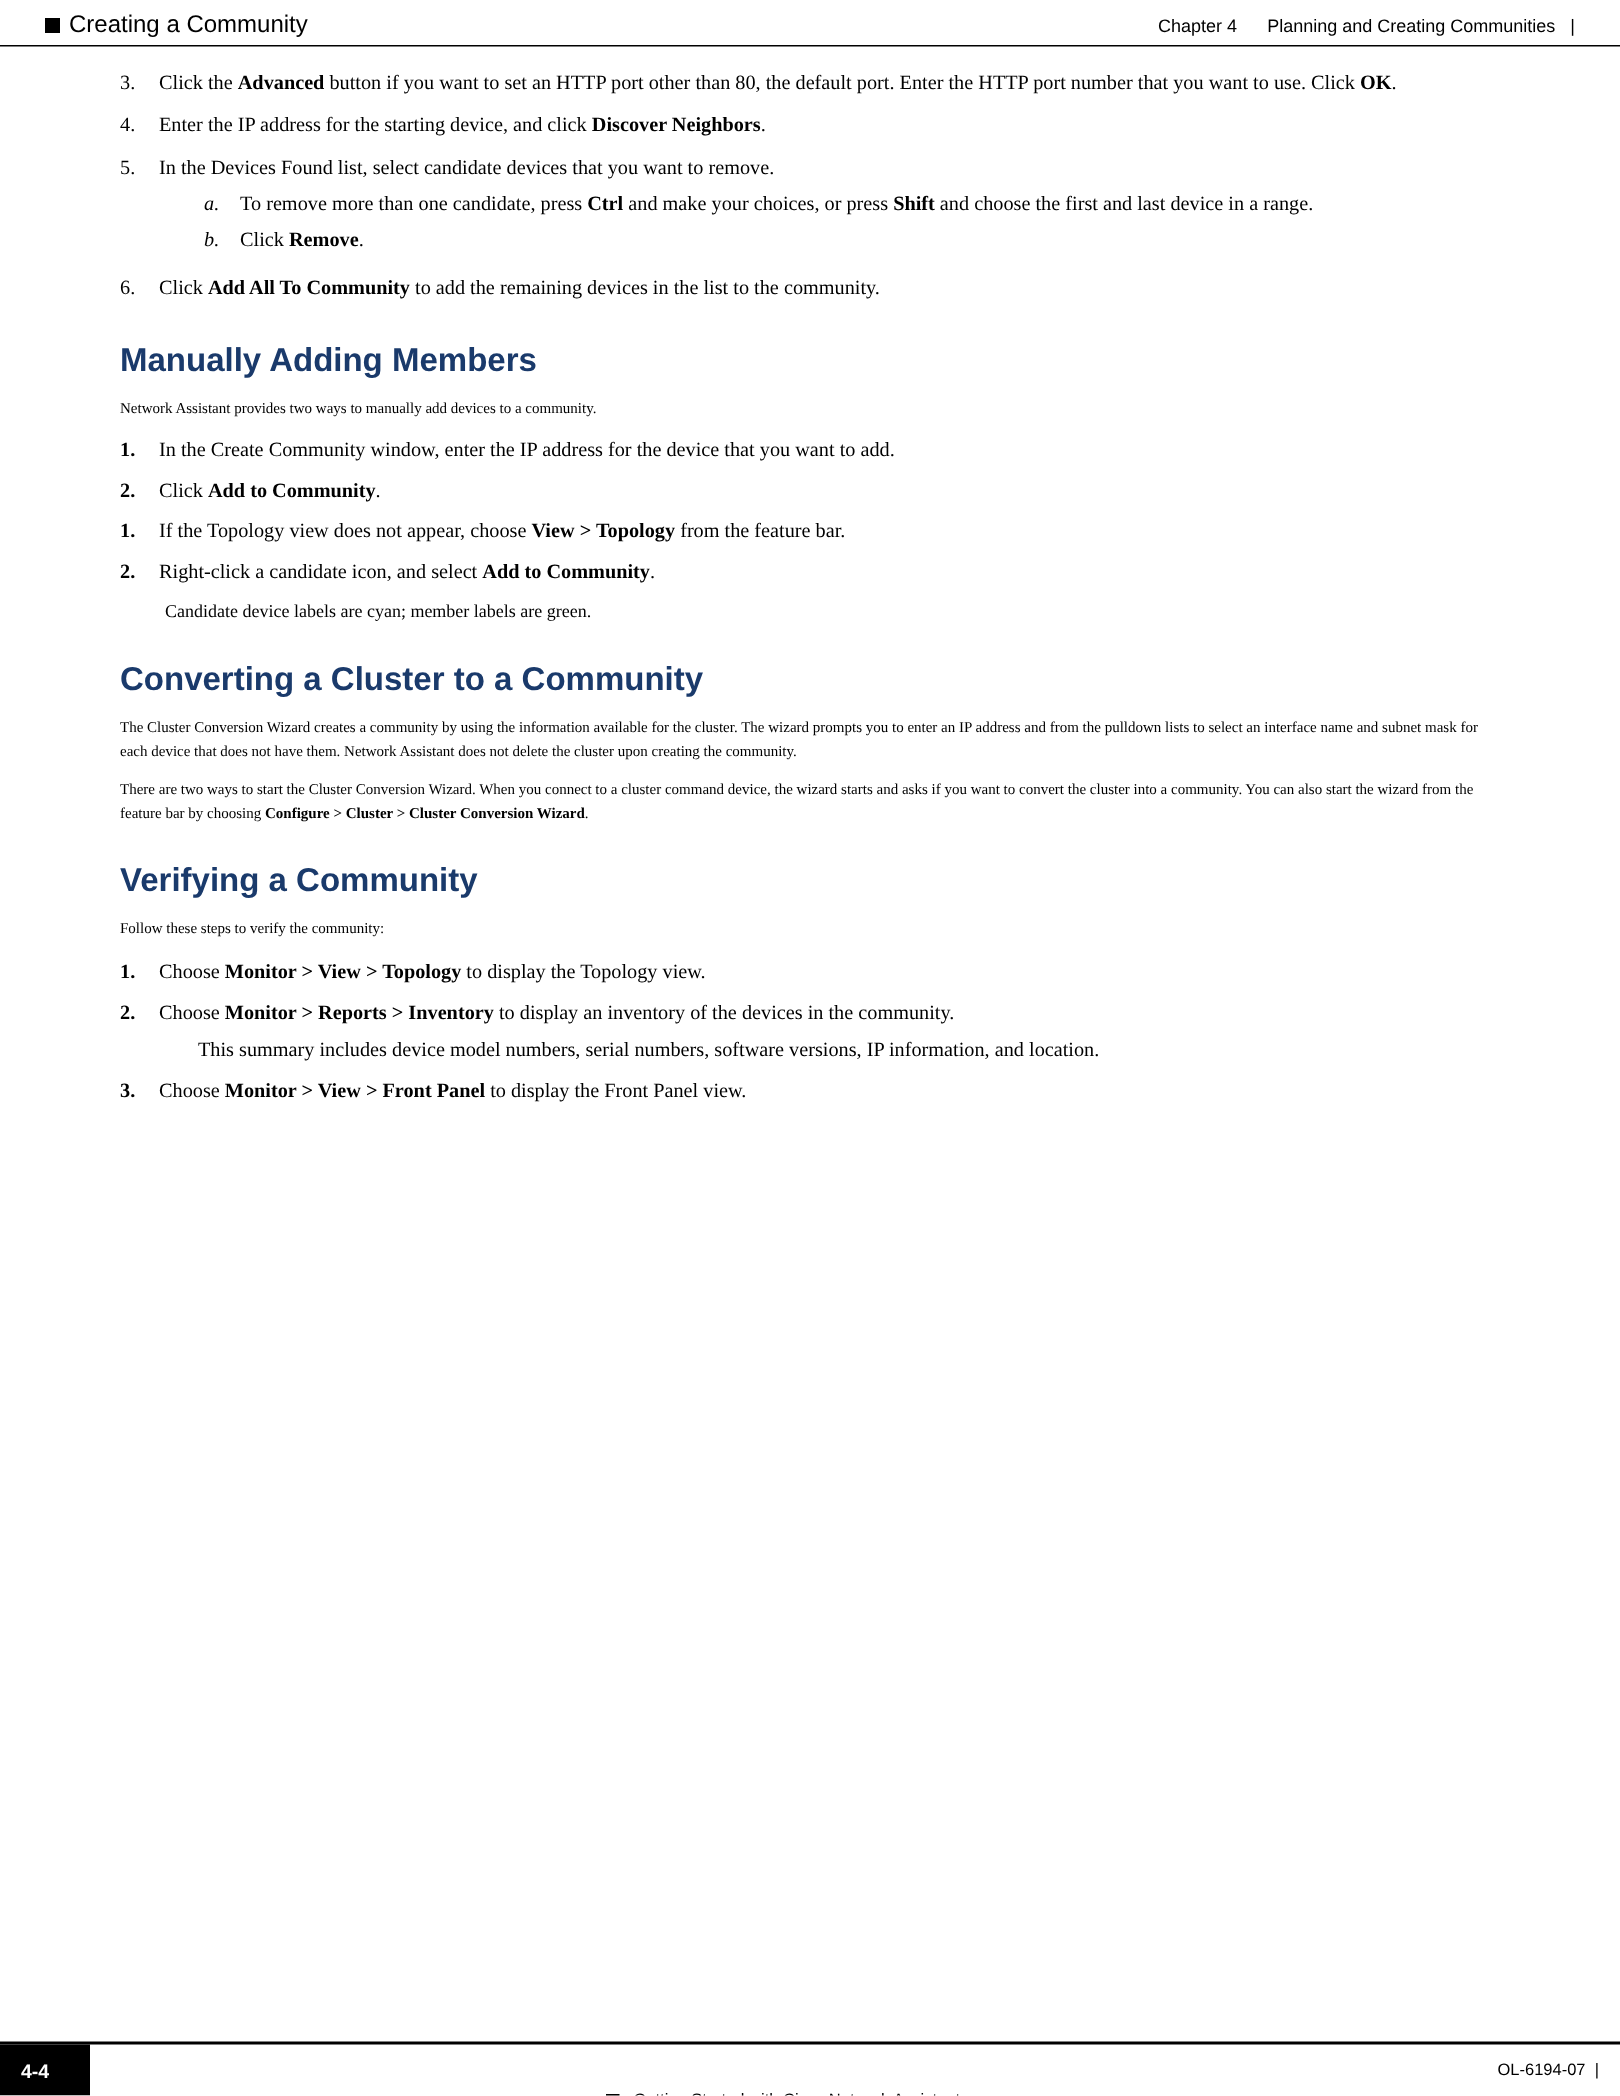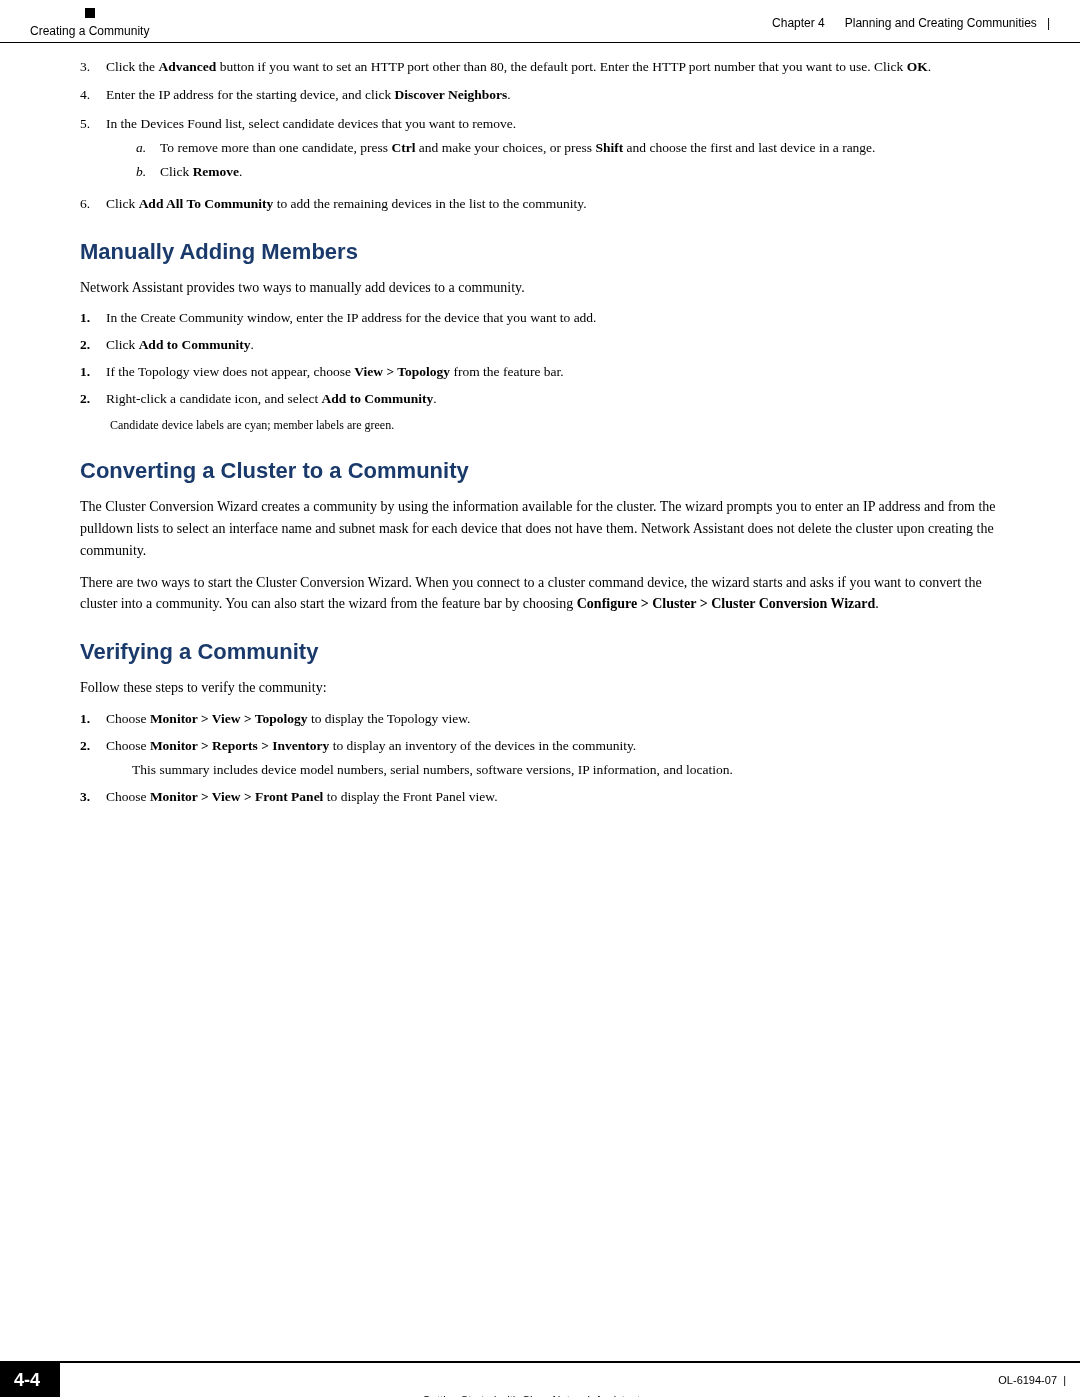--- a/index.html
+++ b/index.html
@@ -31,23 +31,22 @@
       justify-content: space-between;
       align-items: center;
       padding: 8px 30px 4px 30px;
       border-bottom: 1px solid #000;
     }
 
     .header-left {
       display: flex;
       align-items: center;
       gap: 6px;
-      font-size: 12px;
-      font-family: Arial, sans-serif;
-      flex-direction: column;
+      font-size: 16px;
+      font-family: Arial, sans-serif;
     }
 
     .header-left .square-icon {
       width: 10px;
       height: 10px;
       background: #000;
       display: inline-block;
     }
 
     .header-right {
@@ -64,21 +63,21 @@
       display: flex;
       justify-content: space-between;
       align-items: center;
       border-top: 2px solid #000;
       height: 36px;
     }
 
     .footer-left {
       background: #000;
       color: #fff;
-      font-size: 18px;
+      font-size: 13px;
       font-family: Arial, sans-serif;
       font-weight: bold;
       padding: 0 14px;
       height: 100%;
       display: flex;
       align-items: center;
       min-width: 60px;
     }
 
     .footer-center {
@@ -147,21 +146,21 @@
 
     
     .body-text {
       font-size: 12px;
       line-height: 1.55;
       margin-bottom: 10px;
       margin-left: 30px;
     }
 
     .body-text-full {
-      font-size: 14px;
+      font-size: 10px;
       line-height: 1.55;
       margin-bottom: 10px;
     }
 
     
     .section-list {
       list-style: none;
       margin-left: 0;
       margin-bottom: 6px;
     }

